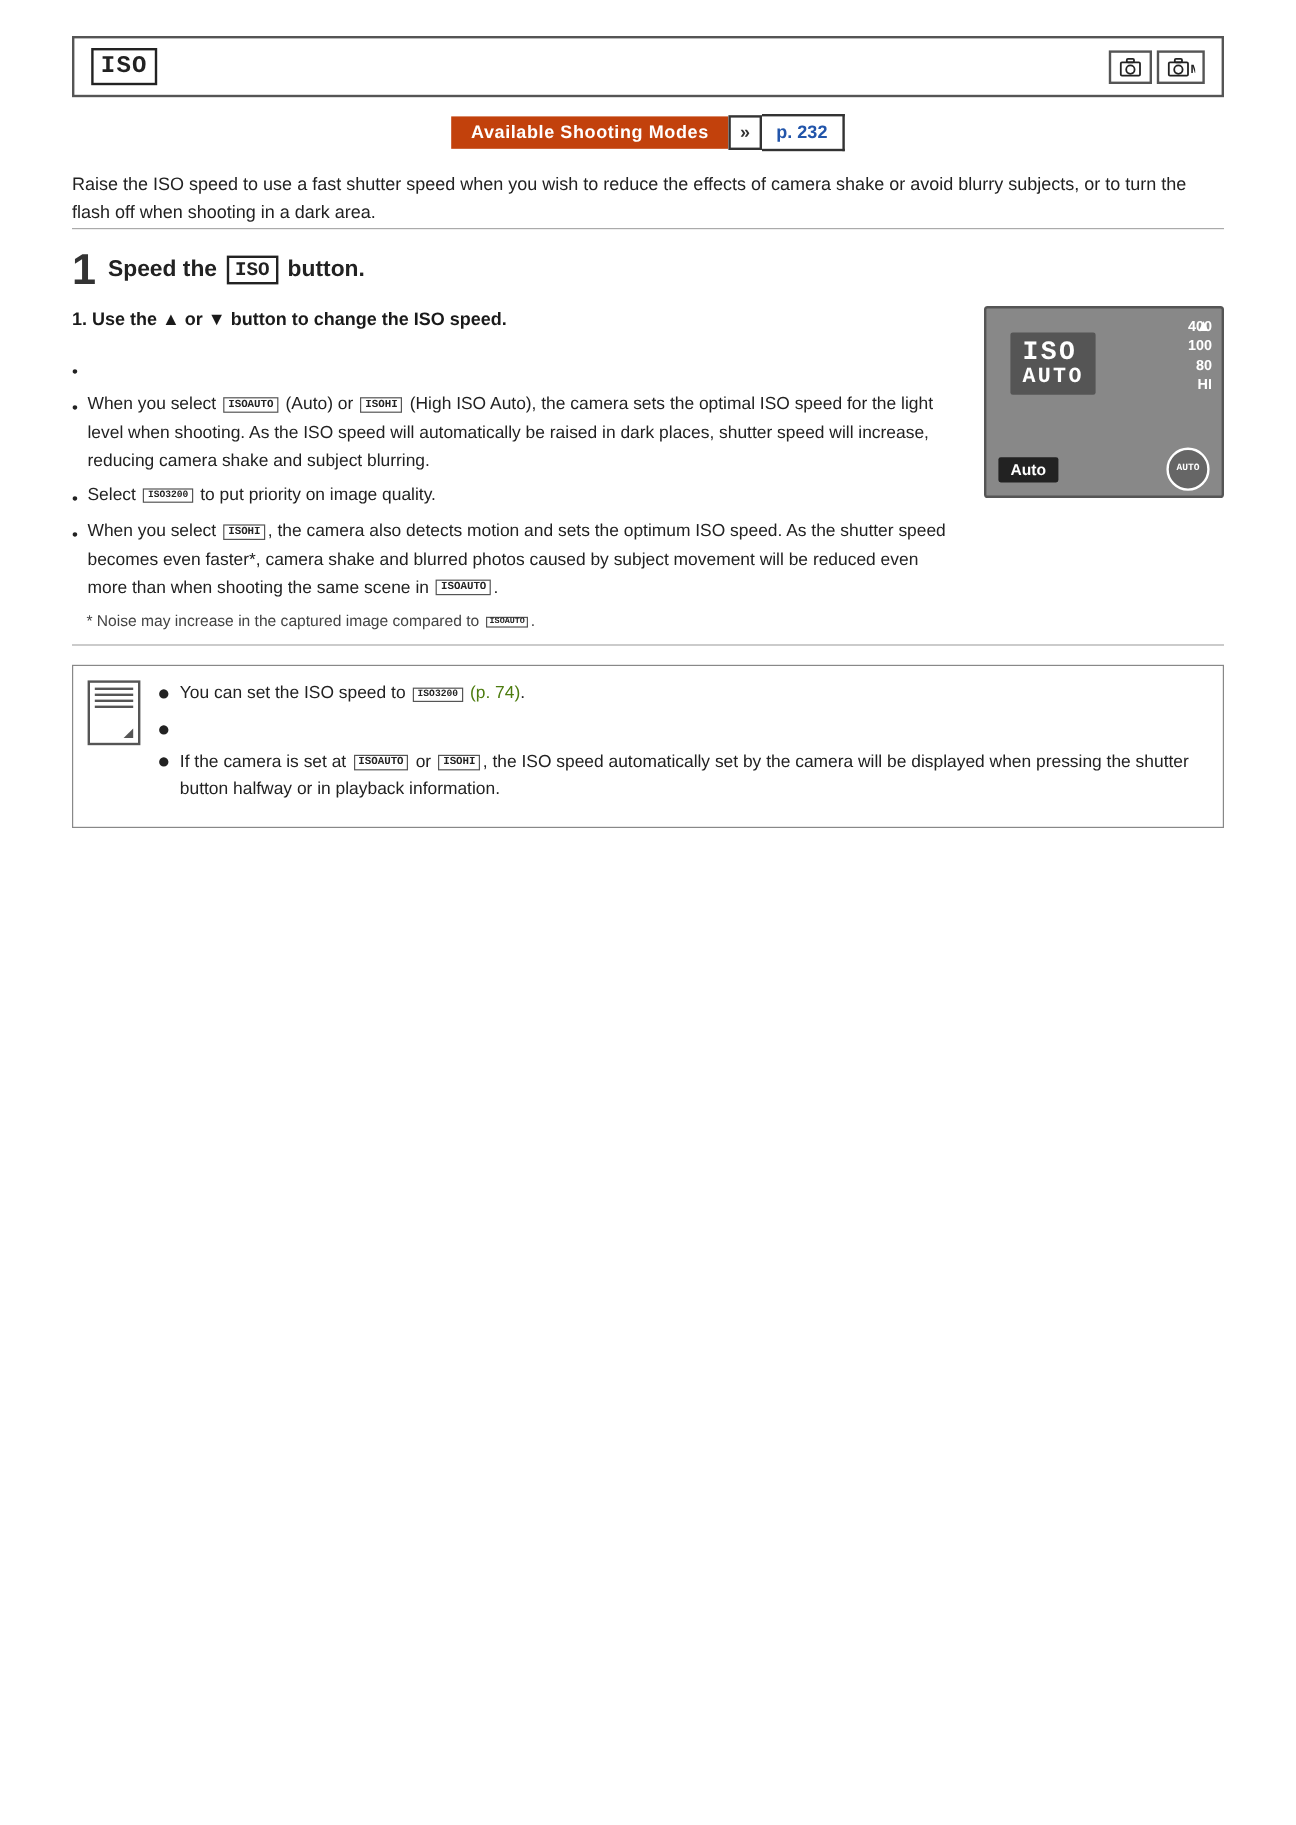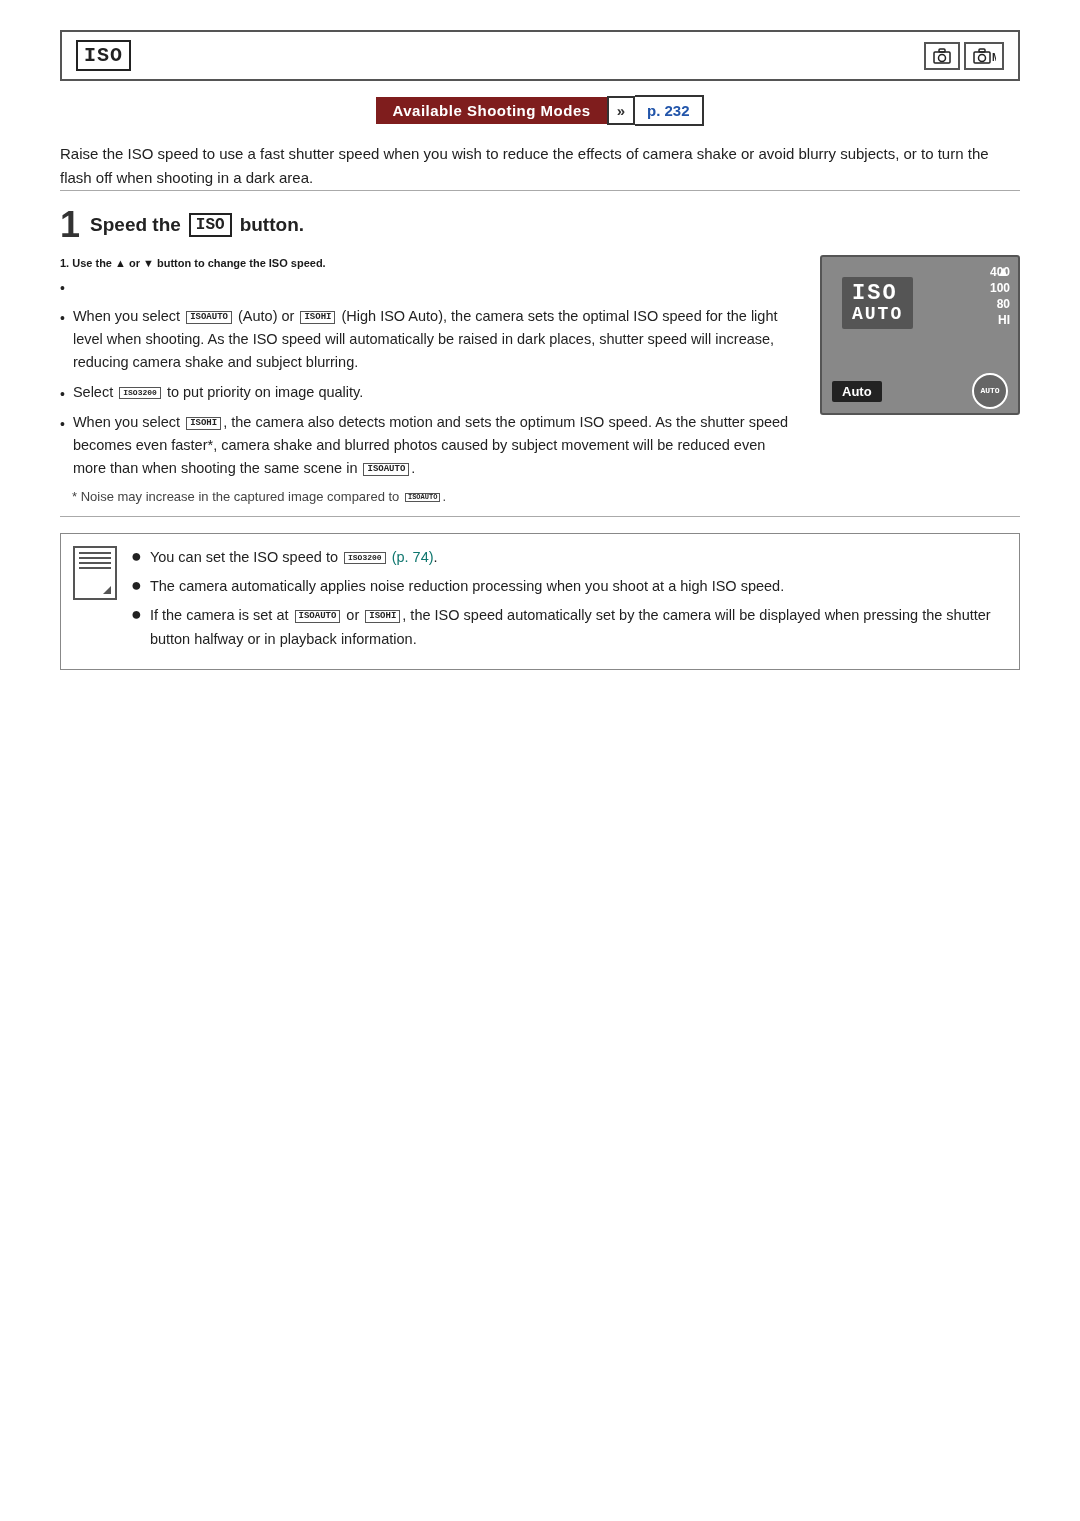--- a/index.html
+++ b/index.html
@@ -92,21 +92,21 @@
 
     
     .shooting-modes-bar {
       display: flex;
       align-items: center;
       margin-bottom: 16px;
       justify-content: center;
     }
 
     .shooting-modes-label {
-      background: #7f1d1d;
+      background: #c2410c;
       color: #fff;
       font-size: 15px;
       font-weight: bold;
       padding: 5px 16px;
       letter-spacing: 0.5px;
     }
 
     .shooting-modes-arrow {
       background: #fff;
       border: 2px solid #333;
@@ -282,22 +282,22 @@
       align-items: center;
       justify-content: center;
       font-size: 10px;
       font-weight: bold;
       color: #fff;
       font-family: 'Courier New', monospace;
     }
 
     .substep-numbered {
       font-weight: bold;
-      margin-bottom: 2px;
-      font-size: 11px;
+      margin-bottom: 17px;
+      font-size: 15px;
       line-height: 1.6;
     }
 
     .bullet-item {
       display: flex;
       align-items: flex-start;
       gap: 8px;
       font-size: 14.5px;
       line-height: 1.6;
       margin-bottom: 6px;
@@ -398,21 +398,21 @@
       color: #222;
     }
 
     .note-bullet-dot {
       font-size: 18px;
       line-height: 1.2;
       flex-shrink: 0;
     }
 
     .link-blue {
-      color: #0f766e;
+      color: #4d7c0f;
       text-decoration: none;
     }
   </style>
 </head>
 <body>
 
 <div class="page-wrapper">
 
 
   <div class="title-section">
@@ -566,23 +566,20 @@
         <span>
           You can set the ISO speed to <span class="icon-inline">
               <span style="font-size:8px;display:block;line-height:1">ISO</span>
               <span style="font-size:8px;display:block;line-height:1">3200</span>
             </span> <a class="link-blue" href="#">(p. 74)</a>.
         </span>
       </div>
 
       <div class="note-bullet">
         <span class="note-bullet-dot">●</span>
-        <span>
-          The camera automatically applies noise reduction processing when you shoot at a high ISO speed.
-        </span>
       </div>
 
       <div class="note-bullet">
         <span class="note-bullet-dot">●</span>
         <span>
           If the camera is set at <span class="icon-inline">
               <span style="font-size:9px;display:block;line-height:1">ISO</span>
               <span style="font-size:9px;display:block;line-height:1">AUTO</span>
             </span> or <span class="icon-inline">
               <span style="font-size:9px;display:block;line-height:1">ISO</span>

